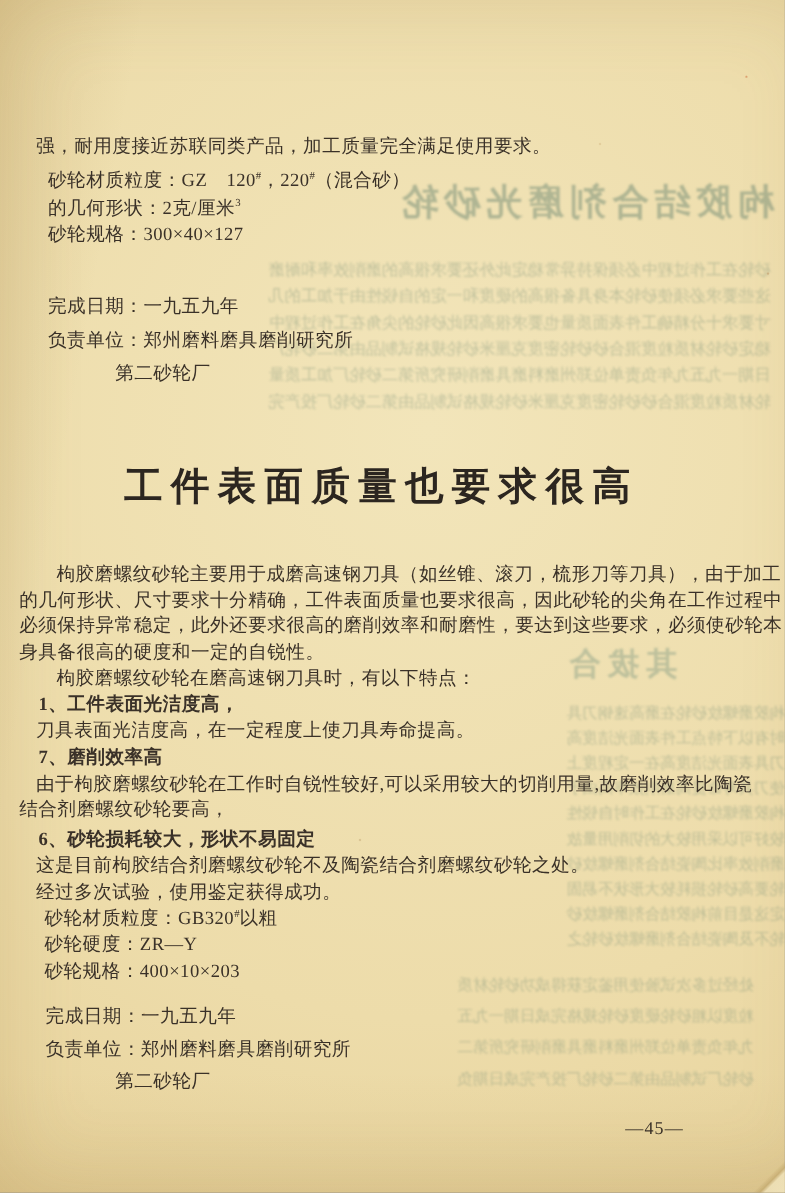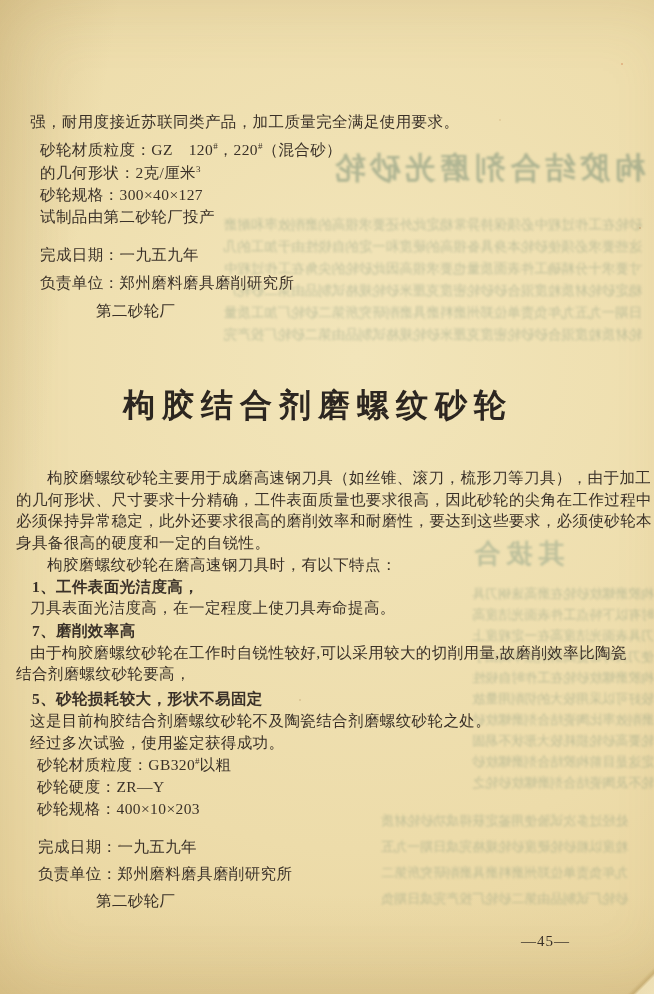--- a/index.html
+++ b/index.html
@@ -84,47 +84,46 @@
   </div>
 
   <div class="line" style="left:40px;top:163px;">
     <span>的几何形状：</span><span>2克/厘米</span><sup class="sup">3</sup>
   </div>
 
   <div class="line" style="left:40px;top:185px;">
     <span>砂轮规格：</span><span>300×40×127</span>
   </div>
 
-  <div class="line" style="left:40px;top:207px;">试制品由第二砂轮厂投产</div>
 
   <div class="line" style="left:40px;top:245px;">
     <span>完成日期：</span><span>一九五九年</span>
   </div>
   <div class="line" style="left:40px;top:273px;">
     <span>负责单位：</span><span>郑州磨料磨具磨削研究所</span>
   </div>
   <div class="line" style="left:96px;top:301px;">第二砂轮厂</div>
 
-  <div class="title" style="top:384px;">枸胶结合剂磨螺纹砂轮</div>
+  <div class="title" style="top:384px;">工件表面质量也要求很高</div>
 
   <div class="line" style="left:47px;top:468px;">枸胶磨螺纹砂轮主要用于成磨高速钢刀具（如丝锥、滚刀，梳形刀等刀具），由于加工</div>
   <div class="line" style="left:16px;top:490px;">的几何形状、尺寸要求十分精确，工件表面质量也要求很高，因此砂轮的尖角在工作过程中</div>
   <div class="line" style="left:16px;top:511px;">必须保持异常稳定，此外还要求很高的磨削效率和耐磨性，要达到这些要求，必须使砂轮本</div>
   <div class="line" style="left:16px;top:533px;">身具备很高的硬度和一定的自锐性。</div>
 
   <div class="line" style="left:47px;top:555px;">枸胶磨螺纹砂轮在磨高速钢刀具时，有以下特点：</div>
 
   <div class="line b" style="left:32px;top:577px;">1、工件表面光洁度高，</div>
   <div class="line" style="left:30px;top:598px;font-family:Liberation Serif, serif;">刀具表面光洁度高，在一定程度上使刀具寿命提高。</div>
 
   <div class="line b" style="left:32px;top:621px;">7、磨削效率高</div>
   <div class="line" style="left:30px;top:643px;">由于枸胶磨螺纹砂轮在工作时自锐性较好,可以采用较大的切削用量,故磨削效率比陶瓷</div>
   <div class="line" style="left:16px;top:664px;">结合剂磨螺纹砂轮要高，</div>
 
-  <div class="line b" style="left:32px;top:689px;">5、砂轮损耗较大，形状不易固定</div>
+  <div class="line b" style="left:32px;top:689px;">6、砂轮损耗较大，形状不易固定</div>
   <div class="line" style="left:30px;top:711px;">这是目前枸胶结合剂磨螺纹砂轮不及陶瓷结合剂磨螺纹砂轮之处。</div>
 
   <div class="line" style="left:30px;top:733px;">经过多次试验，使用鉴定获得成功。</div>
 
   <div class="line" style="left:37px;top:755px;">
     <span>砂轮材质粒度：</span><span>GB320</span><sup class="sup">#</sup><span>以粗</span>
   </div>
   <div class="line" style="left:37px;top:777px;">
     <span>砂轮硬度：</span><span>ZR—Y</span>
   </div>

